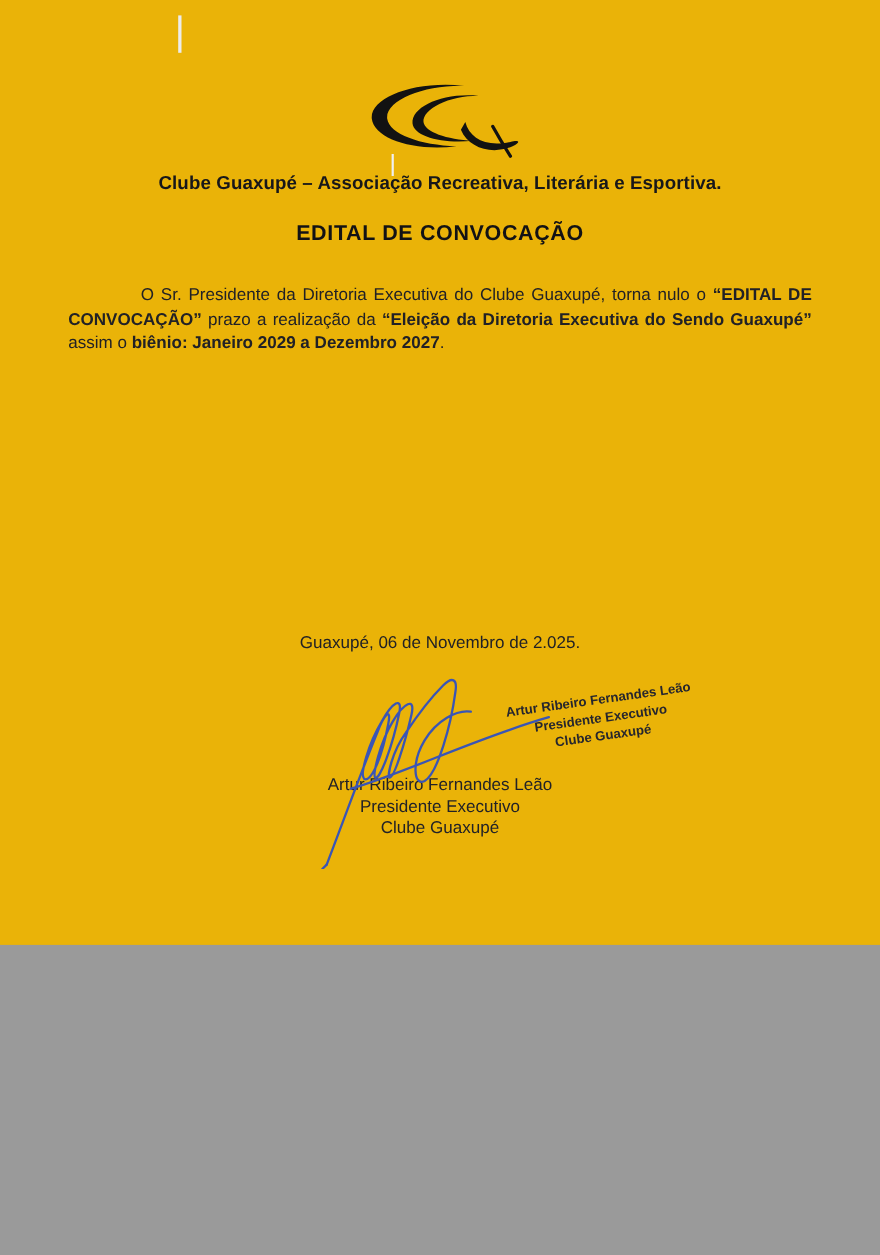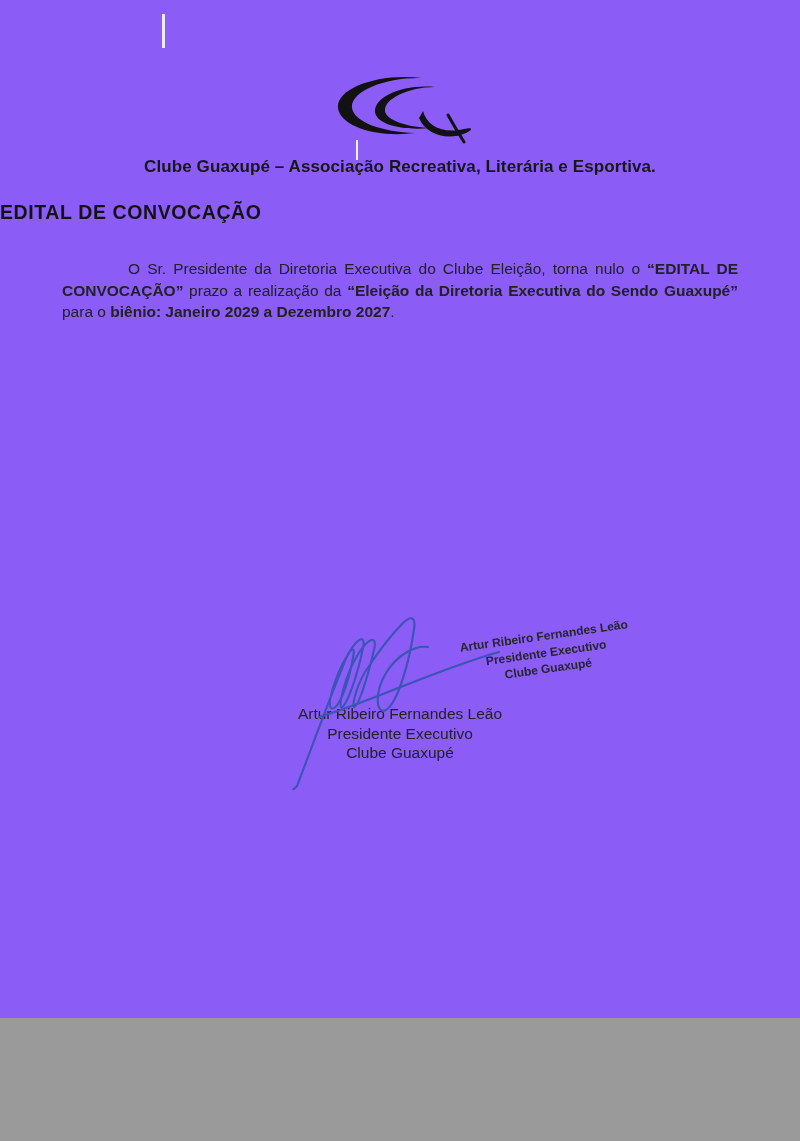--- a/index.html
+++ b/index.html
@@ -1,20 +1,20 @@
 <!DOCTYPE html>
 <html lang="pt"><head>
 <meta charset="utf-8">
 <style>
   html,body{margin:0;padding:0;background:#9a9a9a;}
   .page{
     position:relative;
-    width:800px;height:1018px;
+    width:800px;height:859px;
     margin:0 auto;
-    background:#8b5cf6;
+    background:#eab308;
     overflow:hidden;
     font-family:"Liberation Sans", sans-serif;
     color:#212126;
   }
   .artifact{
     position:absolute;left:162px;top:14px;width:3px;height:34px;
     background:#ececec;
   }
   .artifact2{
     position:absolute;left:356px;top:140px;width:2px;height:20px;
@@ -23,21 +23,21 @@
   .logo-wrap{
     position:absolute;left:336px;top:74px;width:140px;height:70px;
   }
   .org-line{
     position:absolute;left:0;top:157px;width:800px;
     text-align:center;font-size:17px;font-weight:700;color:#17171a;
     letter-spacing:.1px;
   }
   .doc-title{
     position:absolute;left:0;top:201px;width:800px;
-    font-size:19.5px;font-weight:700;color:#121215;
+    text-align:center;font-size:19.5px;font-weight:700;color:#121215;
     letter-spacing:.6px;
   }
   .body-text{
     position:absolute;left:62px;top:258px;width:676px;
     font-size:15.5px;line-height:21.5px;text-align:justify;
   }
   .body-text p{margin:0 0 16px 0;text-indent:66px;}
   .b{font-weight:700;}
   .date-line{
     position:absolute;left:0;top:576px;width:800px;
@@ -78,23 +78,24 @@
 
       <path d="M112,39 C117,48 123,58 128,66" stroke="#121212" stroke-width="3" fill="none" stroke-linecap="round"></path>
     </svg>
   </div>
 
   <div class="org-line">Clube Guaxupé – Associação Recreativa, Literária e Esportiva.</div>
 
   <div class="doc-title">EDITAL DE CONVOCAÇÃO</div>
 
   <div class="body-text">
-    <p><span>O Sr. Presidente da Diretoria Executiva do Clube Eleição, torna nulo o </span><span class="b">“EDITAL DE CONVOCAÇÃO”</span><span> prazo a realização da </span><span class="b">“Eleição da Diretoria Executiva do Sendo Guaxupé”</span><span> para o </span><span class="b">biênio: Janeiro 2029 a Dezembro 2027</span><span>.</span></p>
+    <p><span>O Sr. Presidente da Diretoria Executiva do Clube Guaxupé, torna nulo o </span><span class="b">“EDITAL DE CONVOCAÇÃO”</span><span> prazo a realização da </span><span class="b">“Eleição da Diretoria Executiva do Sendo Guaxupé”</span><span> assim o </span><span class="b">biênio: Janeiro 2029 a Dezembro 2027</span><span>.</span></p>
   </div>
 
+  <div class="date-line">Guaxupé, 06 de Novembro de 2.025.</div>
 
   <div class="stamp">
       <div>Artur Ribeiro Fernandes Leão</div>
       <div>Presidente Executivo</div>
       <div>Clube Guaxupé</div>
     </div>
 
   <div class="typed-sign">
       <div>Artur Ribeiro Fernandes Leão</div>
       <div>Presidente Executivo</div>

